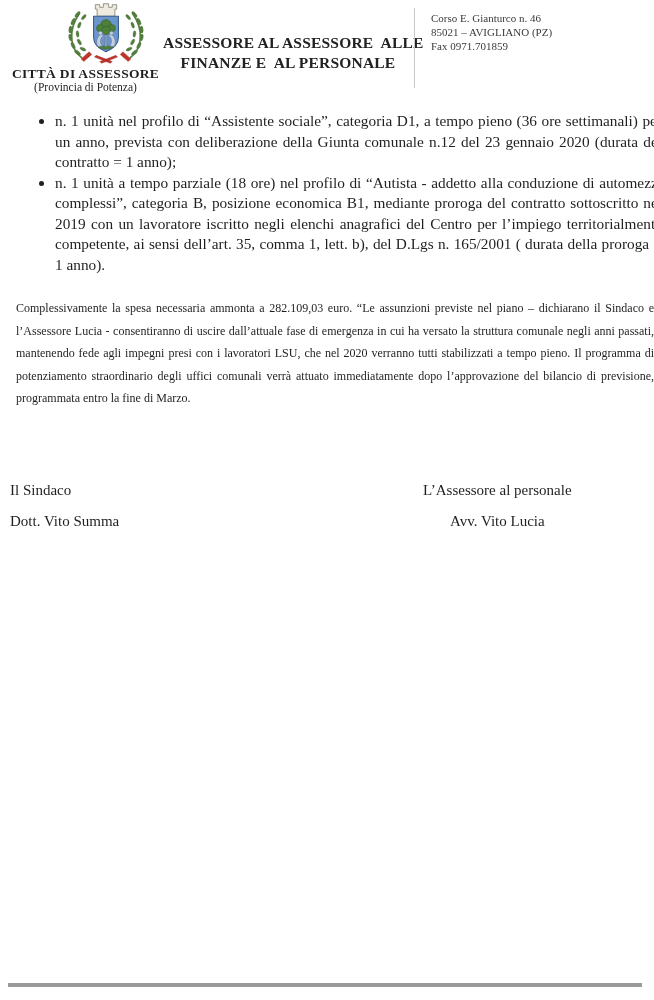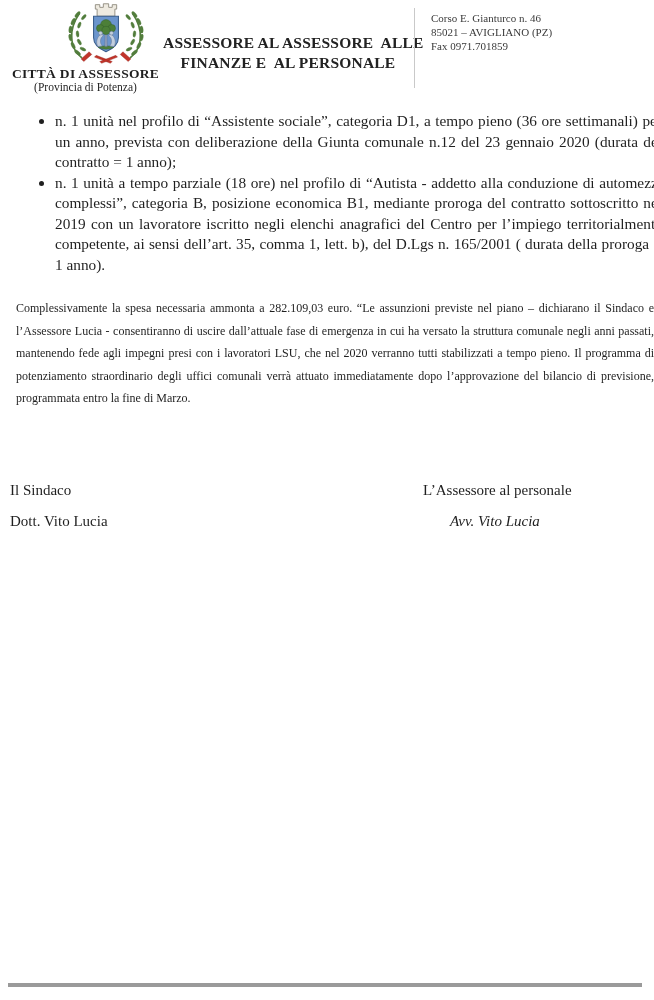--- a/index.html
+++ b/index.html
@@ -48,21 +48,21 @@
   .body-paragraph {
     position: absolute; left: 0; top: 281px; width: 638px;
     margin: 16px; font-size: 12px; line-height: 22.5px; text-align: justify;
   }
 
   
   .sig { position: absolute; font-size: 15px; white-space: nowrap; }
   .sig-left-role  { left: 10px;  top: 482px; }
   .sig-right-role { left: 423px; top: 482px; }
   .sig-left-name  { left: 10px;  top: 513px; }
-  .sig-right-name { left: 450px; top: 513px; font-style: italic; }
+  .sig-right-name { left: 450px; top: 513px; }
 
   
   .page-bottom-edge {
     position: absolute; left: 8px; top: 983px; width: 634px; height: 4px;
     background: var(--edge-gray, #9a9a9a);
   }
 </style>
 </head>
 <body>
 
@@ -152,19 +152,19 @@
   <ul class="bullet-list">
     <li>n. 1 unità nel profilo di “Assistente sociale”, categoria D1, a tempo pieno (36 ore settimanali) per un anno, prevista con deliberazione della Giunta comunale n.12 del 23 gennaio 2020 (durata del contratto = 1 anno);</li>
     <li>n. 1 unità a tempo parziale (18 ore) nel profilo di “Autista - addetto alla conduzione di automezzi complessi”, categoria B, posizione economica B1, mediante proroga del contratto sottoscritto nel 2019 con un lavoratore iscritto negli elenchi anagrafici del Centro per l’impiego territorialmente competente, ai sensi dell’art. 35, comma 1, lett. b), del D.Lgs n. 165/2001 ( durata della proroga = 1 anno).</li>
   </ul>
 
   <p class="body-paragraph">Complessivamente la spesa necessaria ammonta a 282.109,03 euro.  “Le assunzioni previste nel piano – dichiarano il Sindaco e l’Assessore Lucia - consentiranno di uscire dall’attuale fase di emergenza in cui ha versato la struttura comunale negli anni passati, mantenendo fede agli impegni presi con i lavoratori LSU, che nel 2020 verranno tutti stabilizzati a tempo pieno. Il programma di potenziamento straordinario degli uffici comunali verrà attuato immediatamente dopo l’approvazione del bilancio di previsione, programmata entro la fine di Marzo.</p>
 
   <div>
     <span class="sig sig-left-role">Il Sindaco</span>
     <span class="sig sig-right-role">L’Assessore al personale</span>
-    <span class="sig sig-left-name">Dott. Vito Lucia</span>
+    <span class="sig sig-left-name">Dott. Vito Summa</span>
     <span class="sig sig-right-name">Avv. Vito Lucia</span>
   </div>
 
   <div class="page-bottom-edge"></div>
 
 </div>
 
 </body></html>

